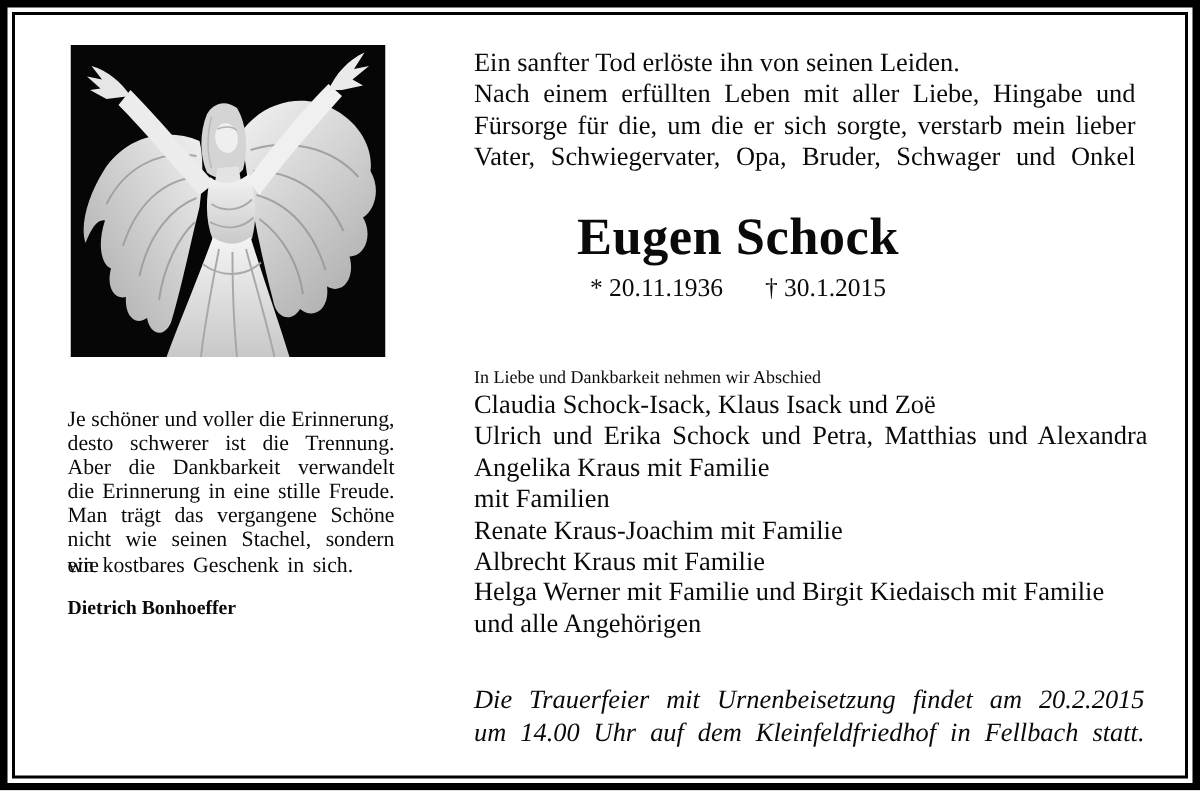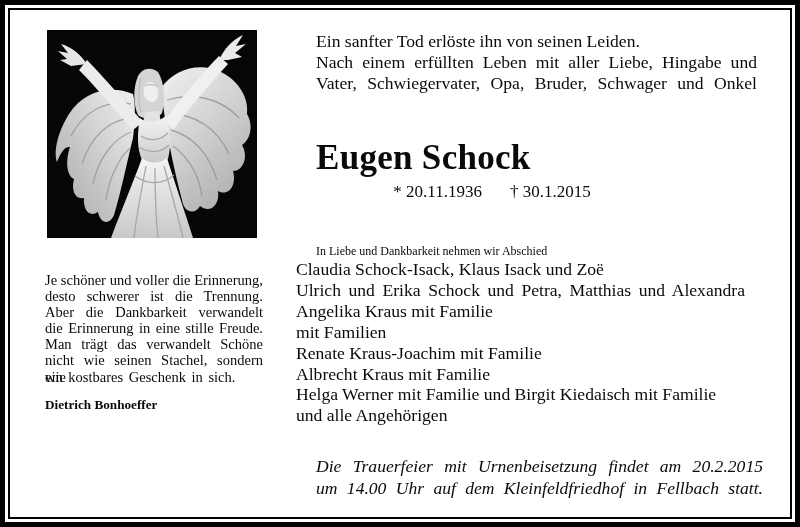--- a/index.html
+++ b/index.html
@@ -24,29 +24,29 @@
   .quote .line, .stretch .line { text-align:justify; text-align-last:justify; }
   .quote-last { left:45px; top:368.6px; width:218px; font-size:14.5px; line-height:16.1px; word-spacing:2px; }
   .attribution { left:45px; top:397px; font-size:13.2px;font-weight:bold; }
 
   
   .intro { left:316px; top:31px; width:441px; font-size:17.6px; line-height:21px; }
   .intro .first { text-align:left; text-align-last:left; }
   .name {
     left:316px; top:139px; width:352px;
     font-size:35px; line-height:37px; font-weight:bold;
-    letter-spacing:0.3px;
+    text-align:center; letter-spacing:0.3px;
   }
   .dates {
     left:316px; top:182px; width:352px;
     display:flex; justify-content:center; gap:28px;
     font-size:17px; line-height:20px;
   }
   .farewell { left:316px; top:213px; width:447px; font-size:12px; line-height:21px;margin-top:28px; }
-  .mourners { left:296px; top:259px; width:449px; font-size:17.6px; line-height:20.9px; }
+  .mourners { left:316px; top:259px; width:449px; font-size:17.6px; line-height:20.9px; }
   .mourners .plain { text-align:left; text-align-last:left; }
   .funeral {
     left:316px; top:456px; width:447px;
     font-size:17.6px; line-height:21.6px; font-style:italic;
   }
 </style>
 </head>
 <body>
 
 <div class="page">
@@ -126,30 +126,31 @@
         </g>
       </g>
     </svg>
   </div>
 
   <div class="abs quote stretch">
       <div class="line">Je schöner und voller die Erinnerung,</div>
       <div class="line">desto schwerer ist die Trennung.</div>
       <div class="line">Aber die Dankbarkeit verwandelt</div>
       <div class="line">die Erinnerung in eine stille Freude.</div>
-      <div class="line">Man trägt das verwandelt Schöne</div>
+      <div class="line">Man trägt das vergangene Schöne</div>
       <div class="line">nicht wie seinen Stachel, sondern wie</div>
     </div>
   <div class="abs quote-last">ein kostbares Geschenk in sich.</div>
   <div class="abs attribution">Dietrich Bonhoeffer</div>
 
   <div class="abs intro">
     <div class="first">Ein sanfter Tod erlöste ihn von seinen Leiden.</div>
     <div class="stretch">
         <div class="line">Nach einem erfüllten Leben mit aller Liebe, Hingabe und</div>
+        <div class="line">Fürsorge für die, um die er sich sorgte, verstarb mein lieber</div>
         <div class="line">Vater, Schwiegervater, Opa, Bruder, Schwager und Onkel</div>
       </div>
   </div>
 
   <div class="abs name">Eugen Schock</div>
   <div class="abs dates">
     <span>* 20.11.1936</span>
     <span>† 30.1.2015</span>
   </div>
 

